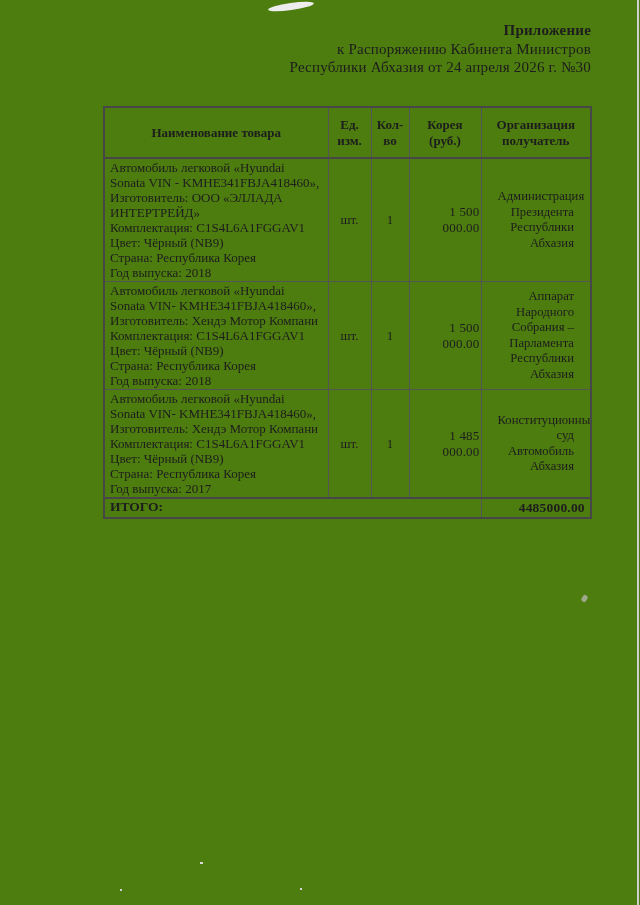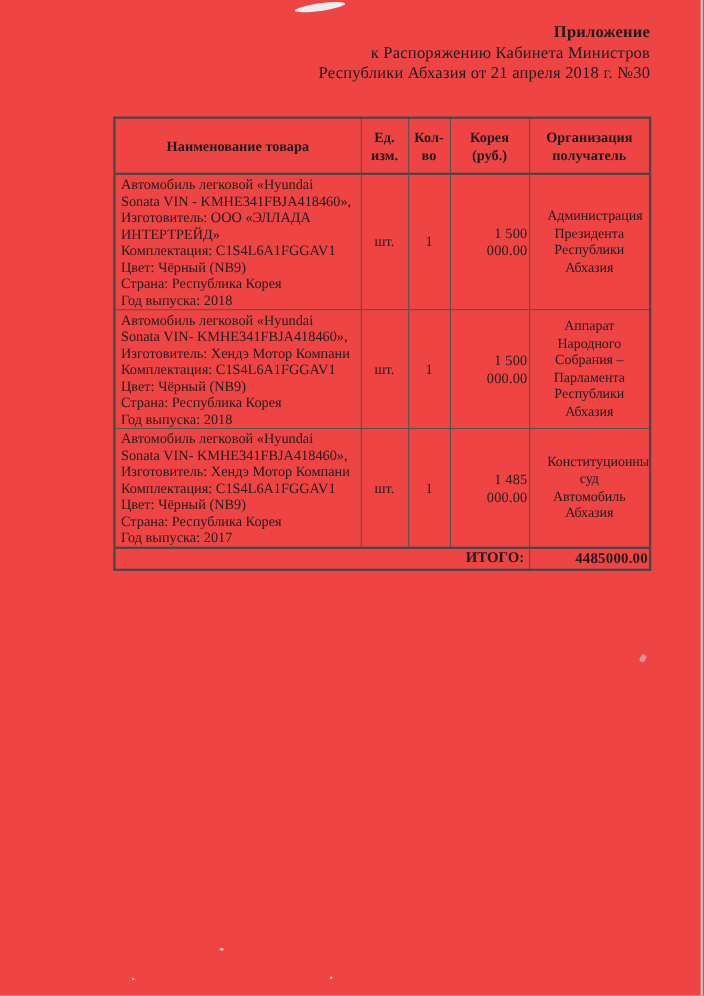--- a/index.html
+++ b/index.html
@@ -6,21 +6,21 @@
   body{
     width:640px;height:905px;
     background:#ffffff;
     font-family:"Liberation Serif", serif;
     color:#1d1d1d;
     -webkit-font-smoothing:antialiased;
   }
   .page{
     position:relative;
     width:640px;height:905px;
-    background:#ef4444;
+    background:#4d7c0f;
     overflow:hidden;
   }
   
   .edge-line{
     position:absolute;left:637px;top:0;width:2px;height:905px;
     background:linear-gradient(90deg,#d6d6d6,#c7c7c7);
   }
   .smudge-top{
     position:absolute;left:268px;top:3px;width:46px;height:7px;
     background:#ededed;border-radius:50%;
@@ -87,32 +87,31 @@
     vertical-align:middle;
     font-size:13px;
   }
   td.price{
     text-align:right;
     vertical-align:middle;
     font-size:13px;
     letter-spacing:.2px;
   }
   td.recipient{
-    text-align:center;
+    text-align:right;
     vertical-align:middle;
     font-size:12.7px;
     line-height:15.5px;
     white-space:pre-line;
     padding:1px 16px;
   }
   tr.total td{
     border-top:2px solid #474747;
     font-weight:bold;
     font-size:13.5px;
-    text-align:right;
   }
   td.total-label{
     text-align:left;
     padding:0 4px 2px 5px;
     vertical-align:middle;
   }
   td.total-value{
     text-align:center;
     vertical-align:middle;
     letter-spacing:.2px;
@@ -127,21 +126,21 @@
   <div class="smudge-top"></div>
   <div class="edge-line"></div>
   <div class="speck-mid"></div>
   <div class="speck-b1"></div>
   <div class="speck-b2"></div>
   <div class="speck-b3"></div>
 
   <div class="doc-header">
     <div class="b">Приложение</div>
     <div>к Распоряжению Кабинета Министров</div>
-    <div>Республики Абхазия от 21 апреля 2018 г. №30</div>
+    <div>Республики Абхазия от 24 апреля 2026 г. №30</div>
   </div>
 
   <table class="goods">
     <colgroup>
       <col style="width:224px">
       <col style="width:43px">
       <col style="width:38px">
       <col style="width:72px">
       <col style="width:110px">
     </colgroup>

